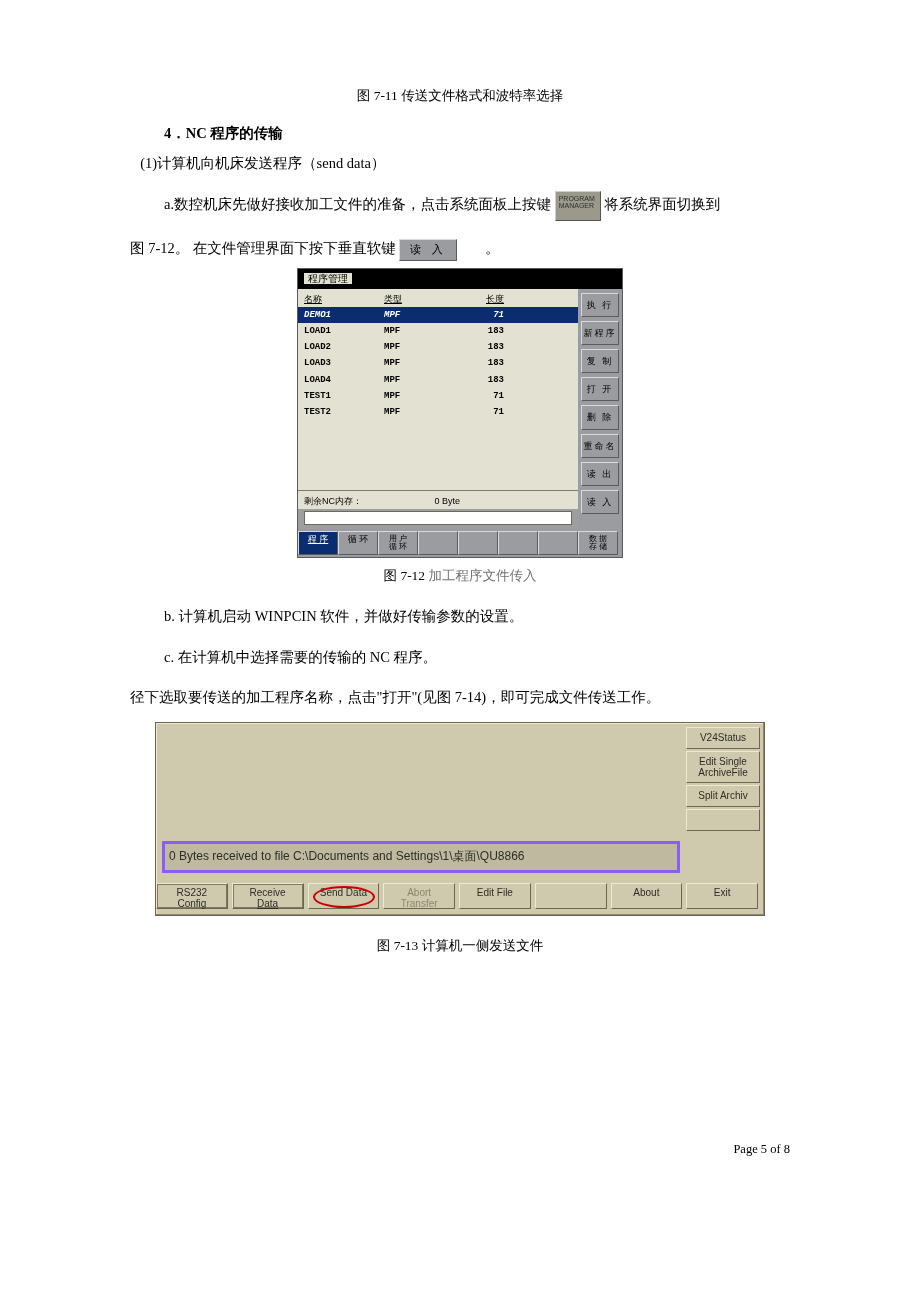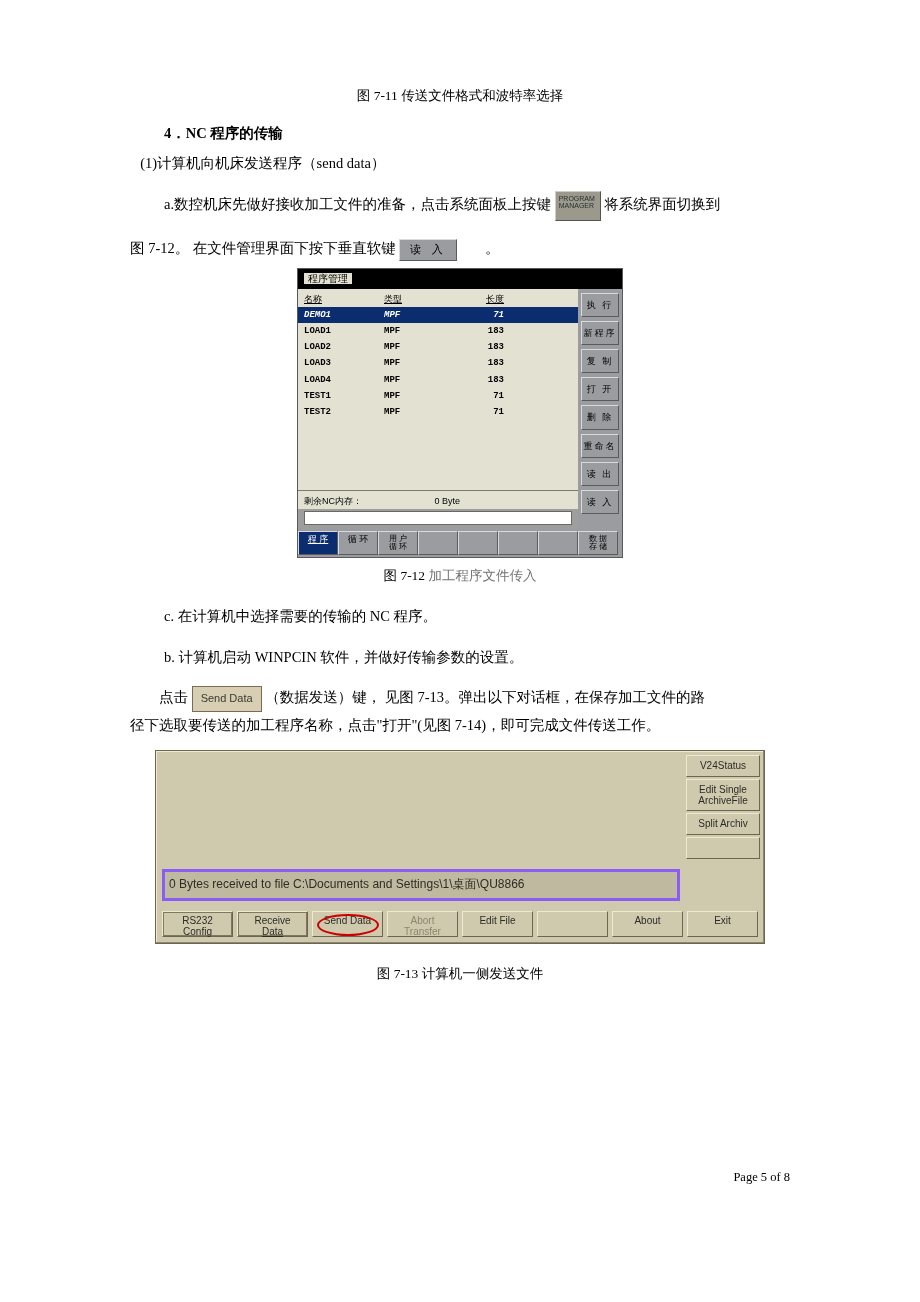--- a/index.html
+++ b/index.html
@@ -215,21 +215,21 @@
     text-align: center;
     padding: 4px 2px;
     line-height: 1.1;
     font-size: 10px;
     min-height: 22px;
     box-sizing: border-box;
   }
   .pcin-bottom {
     display: flex;
     gap: 4px;
-    padding: 4px 6px 6px 6px;
+    padding: 4px 6px 6px 0;
   }
   .pcin-bbtn {
     flex: 1;
     background: #cfc9ae;
     border-top: 1px solid #efeacf;
     border-left: 1px solid #efeacf;
     border-bottom: 1px solid #6b6552;
     border-right: 1px solid #6b6552;
     text-align: center;
     padding: 3px 2px;
@@ -366,28 +366,23 @@
           <span>存 储</span>
         </div>
       </div>
     </div>
   </div>
 
   <p class="caption">
     <span>图  7-12 </span><span class="blue">加工程序文件传入</span>
   </p>
 
+  <p class="sub">b.  计算机启动 WINPCIN 软件，并做好传输参数的设置。</p>
   <p class="sub">c.  在计算机中选择需要的传输的 NC 程序。</p>
-  <p class="sub">b.  计算机启动 WINPCIN 软件，并做好传输参数的设置。</p>
-
-  <p class="para no-indent">
-    <span style="margin-left:2em">点击</span>
-    <span class="send-btn">Send Data</span>
-    <span>（数据发送）键，  见图 7-13。弹出以下对话框，在保存加工文件的路</span>
-  </p>
+
   <p class="para no-indent">径下选取要传送的加工程序名称，点击"打开"(见图 7-14)，即可完成文件传送工作。</p>
 
   <div class="figure-center" style="margin-top:12px">
     <div class="pcin">
       <div class="pcin-top">
         <div class="pcin-main">
           <div class="pcin-viewport"></div>
           <div class="pcin-status">0 Bytes received to file C:\Documents and Settings\1\桌面\QU8866</div>
         </div>
         <div class="pcin-side">

